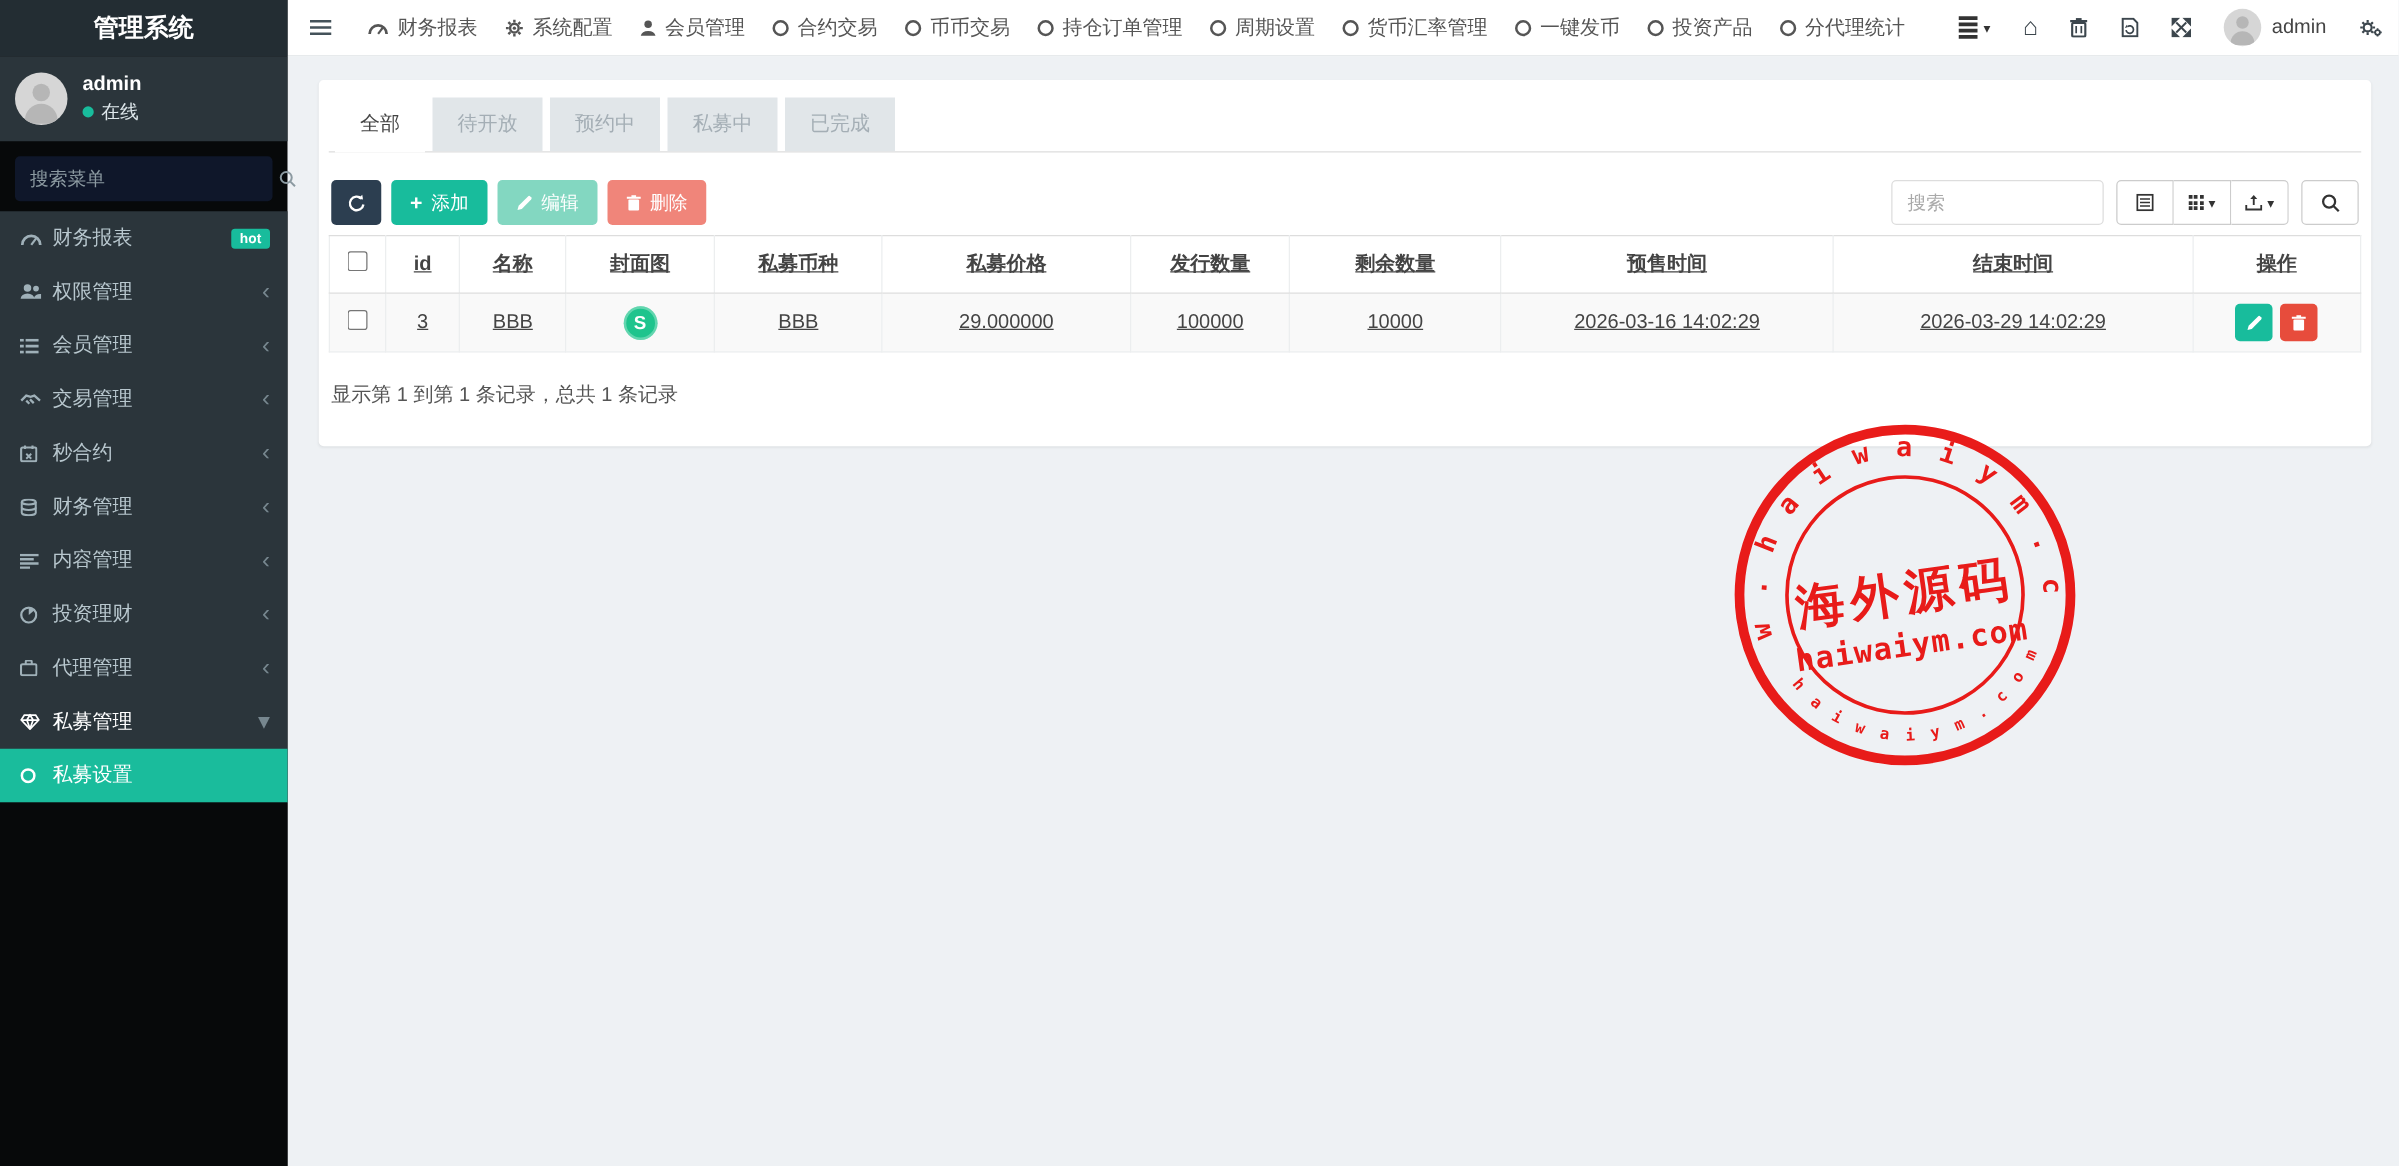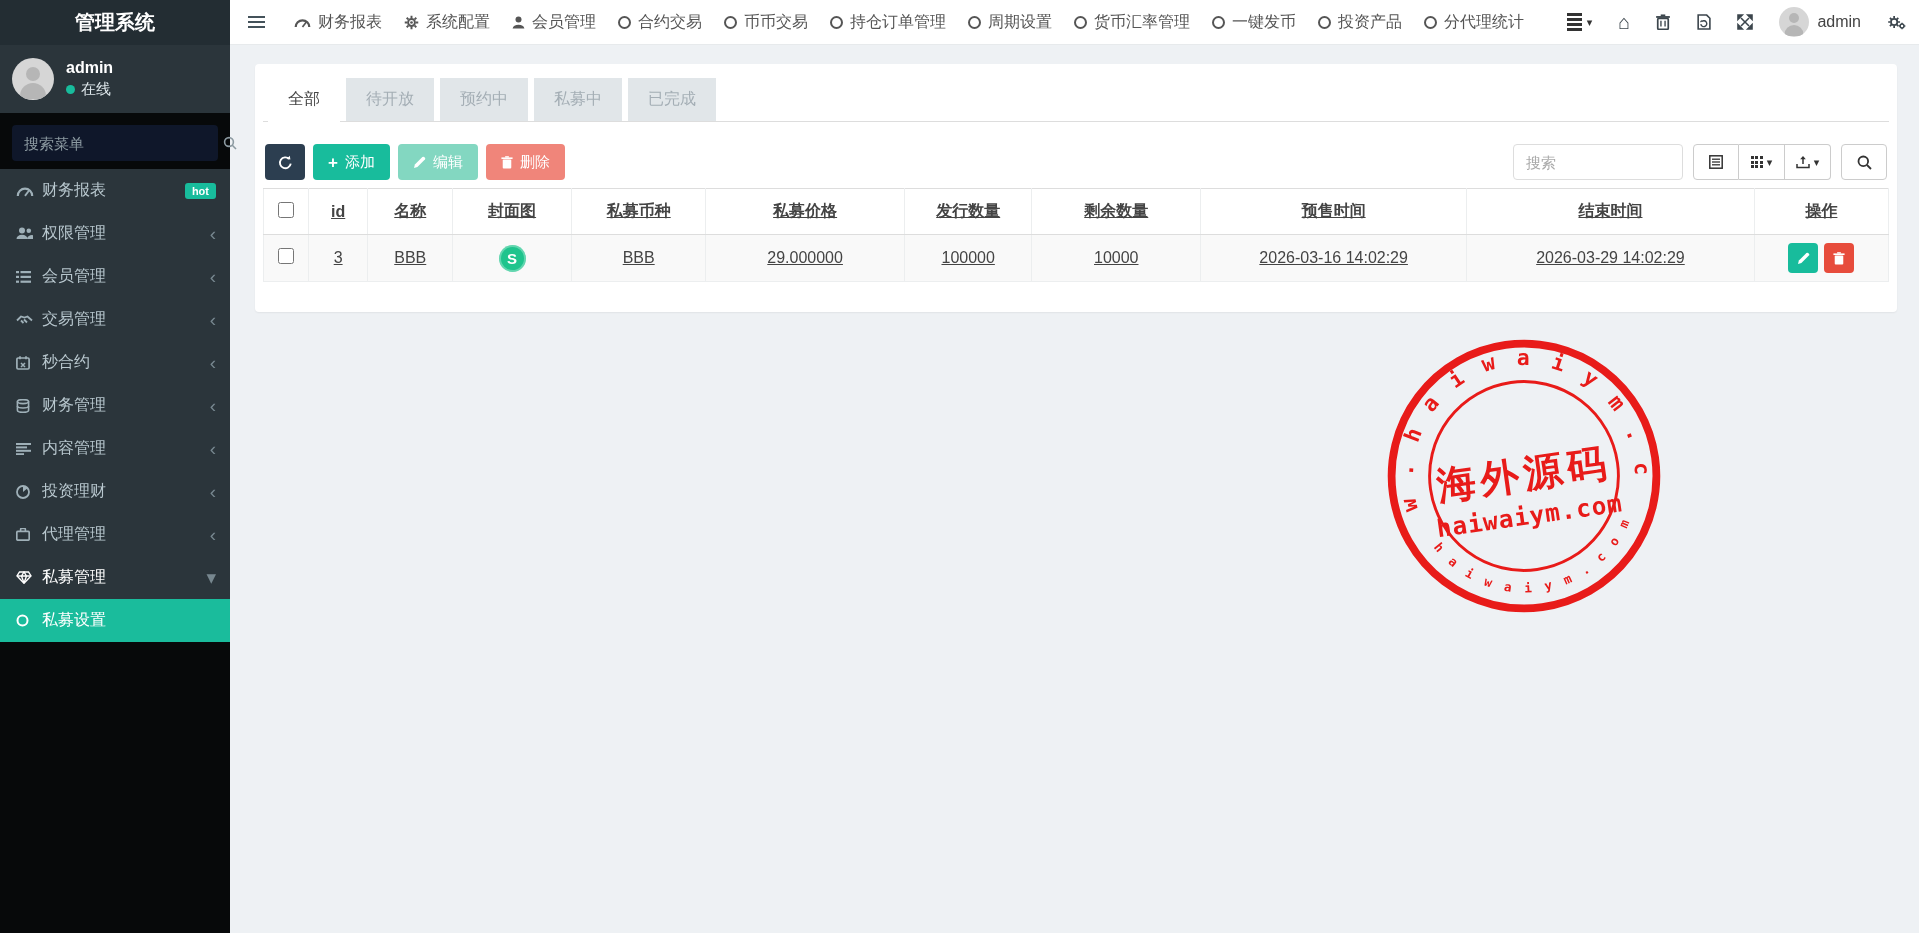--- a/index.html
+++ b/index.html
@@ -533,20 +533,21 @@
                   <rect x="1.4" y="3.8" width="9.2" height="9.6" rx="1" fill="#fff"></rect>
                   <line x1="0" y1="2.4" x2="12" y2="2.4" stroke="#fff" stroke-width="1.8"></line>
                   <rect x="4" y="0.2" width="4" height="1.5" fill="#fff"></rect>
                 </svg>
             </button>
           </td>
         </tr>
       </tbody>
     </table>
 
+    <div class="summary">显示第 1 到第 1 条记录，总共 1 条记录</div>
   </section>
 </main>
 
 <svg class="stamp" viewBox="0 0 300 300">
   <circle cx="150" cy="150" r="136" fill="none" stroke="#e8100e" stroke-width="8"></circle>
   <circle cx="150" cy="150" r="97" fill="none" stroke="#e8100e" stroke-width="3"></circle>
   <defs>
     <path id="arcTop" d="M 39.9 179.5 A 114 114 0 1 1 260.1 179.5" fill="none"></path>
     <path id="arcBottom" d="M 45.6 205.5 A 117 117 0 0 0 254.4 205.5" fill="none"></path>
   </defs>

